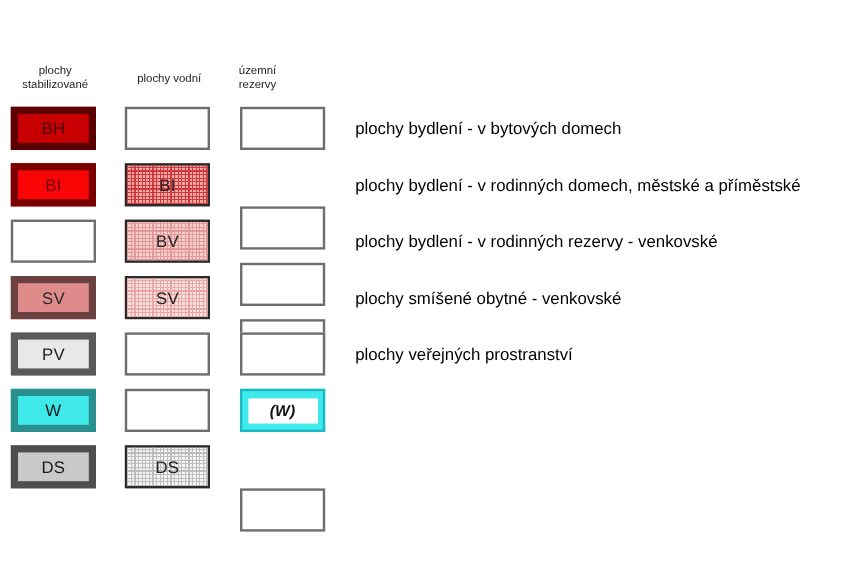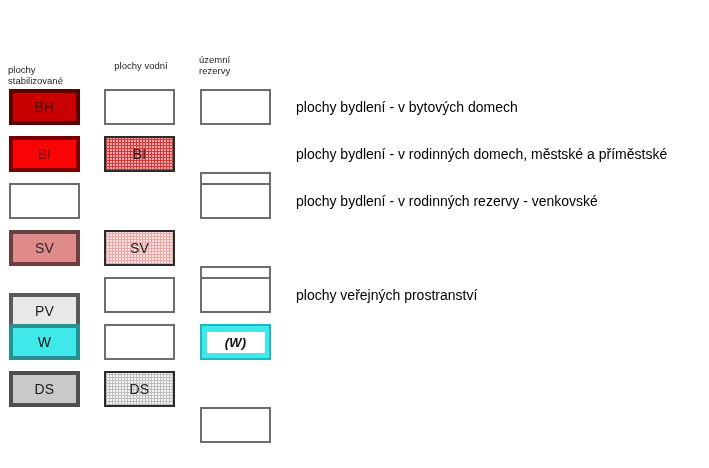--- a/index.html
+++ b/index.html
@@ -25,38 +25,38 @@
   }
 
   
   .col-header {
     position: absolute;
     font-size: 9.5px;
     line-height: 11px;
     color: #1d1d1d;
     white-space: pre-line;
   }
-  .col-header.h1 { left: 8px;   top: 64px; width: 76px; text-align: left; }
+  .col-header.h1 { left: 8px;   top: 54px; width: 76px; text-align: center; }
   .col-header.h2 { left: 103px; top: 60px; width: 76px; text-align: center; }
   .col-header.h3 { left: 199px; top: 54px; width: 80px; text-align: left; }
 
   
   .legend-row {
     position: absolute;
     left: 0;
     width: 709px;
     height: 40px;
   }
 
   .swatch {
     position: absolute;
     width: 71px;
     height: 36px;
     box-sizing: border-box;
-    border: 4px solid #0f172a;
+    border: 6px solid #0f172a;
     background: #ffffff;
     display: flex;
     align-items: center;
     justify-content: center;
     font-size: 14px;
     font-weight: 400;
     color: #222222;
     letter-spacing: 0.2px;
   }
   .swatch.c1 { left: 9px; }
@@ -66,21 +66,21 @@
   
   .swatch.empty {
     border: 2px solid #6e6e6e;
     background: #ffffff;
   }
 
   
   .swatch.fill-bh { background: #c80000; border-color: #5a0000; color: #4a0c0c; }
   .swatch.fill-bi { background: #fa0505; border-color: #7a0000; color: #6b0505; }
   .swatch.fill-sv { background: #e08b8b; border-color: #6a4040; color: #2a2a2a; }
-  .swatch.fill-pv { background: #e8e8e8; border-color: #5a5a5a; color: #222222; margin-top: 16px; }
+  .swatch.fill-pv { background: #e8e8e8; border-color: #5a5a5a; color: #222222; }
   .swatch.fill-w  { background: #3fe9e9; border-color: #2a8f8f; color: #111111; }
   .swatch.fill-ds { background: #c9c9c9; border-color: #4e4e4e; color: #1a1a1a; }
 
   
   .swatch.hatch {
     border: 2px solid #2b2b2b;
     position: relative;
   }
   .swatch.hatch .hatch-label {
     position: relative;
@@ -184,36 +184,40 @@
     <div class="swatch c3 empty">
       <span></span>
     </div>
     <div class="row-desc">plochy bydlení - v rodinných domech, městské a příměstské</div>
   </div>
 
   <div class="legend-row" style="top:183px">
     <div class="swatch c1 empty">
       <span></span>
     </div>
+    <div class="swatch c2 hatch hatch-bv">
+      <span class="hatch-label">BV</span>
+    </div>
     <div class="swatch c3 empty">
       <span></span>
     </div>
     <div class="row-desc">plochy bydlení - v rodinných rezervy - venkovské</div>
   </div>
 
   <div class="legend-row" style="top:230px">
     <div class="swatch c1 fill-sv">
       <span>SV</span>
     </div>
     <div class="swatch c2 hatch hatch-sv">
       <span class="hatch-label">SV</span>
     </div>
     <div class="swatch c3 empty">
       <span></span>
     </div>
+    <div class="row-desc">plochy smíšené obytné - venkovské</div>
   </div>
 
   <div class="legend-row" style="top:277px">
     <div class="swatch c1 fill-pv">
       <span>PV</span>
     </div>
     <div class="swatch c2 empty">
       <span></span>
     </div>
     <div class="swatch c3 empty">

